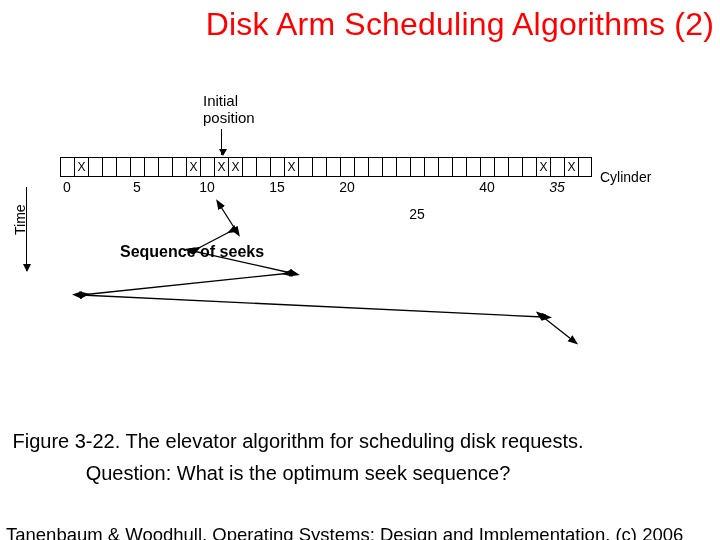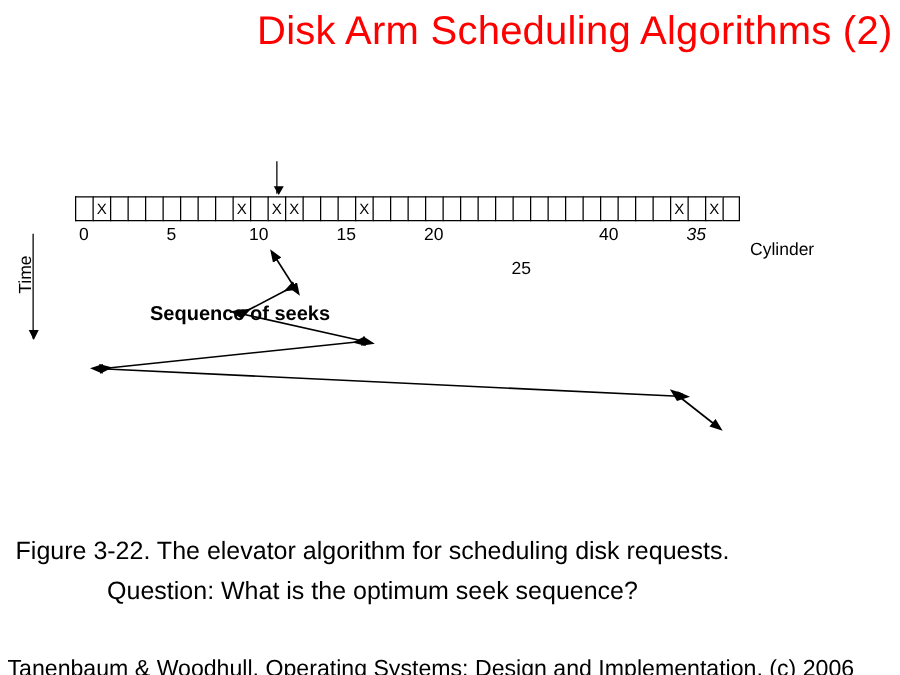--- a/index.html
+++ b/index.html
@@ -76,21 +76,21 @@
     top: 86px;
     left: 0;
     font-size: 14px;
   }
   .tick {
     position: absolute;
     transform: translateX(-50%);
   }
   .cyl-label {
     position: absolute;
-    top: 98px;
+    top: 76px;
     font-size: 14px;
   }
   
   .time-axis {
     position: absolute;
     left: -42px;
     top: 94px;
     width: 16px;
     height: 90px;
   }
@@ -150,20 +150,21 @@
     font-size: 18.5px;
   }
 </style>
 </head>
 <body>
 
 <div class="title">Disk Arm Scheduling Algorithms (2)</div>
 
 <div class="diagram">
 
+  <div class="init-label" id="init-label" style="left: 143px; top: 0px;">Initial<br>position</div>
   <div class="init-pointer" id="init-pointer" style="left: 161px; top: 36px;"></div>
 
   <div class="bar" id="bar" style="width: 532px;">
       <div class="cell"></div>
       <div class="cell">X</div>
       <div class="cell"></div>
       <div class="cell"></div>
       <div class="cell"></div>
       <div class="cell"></div>
       <div class="cell"></div>

